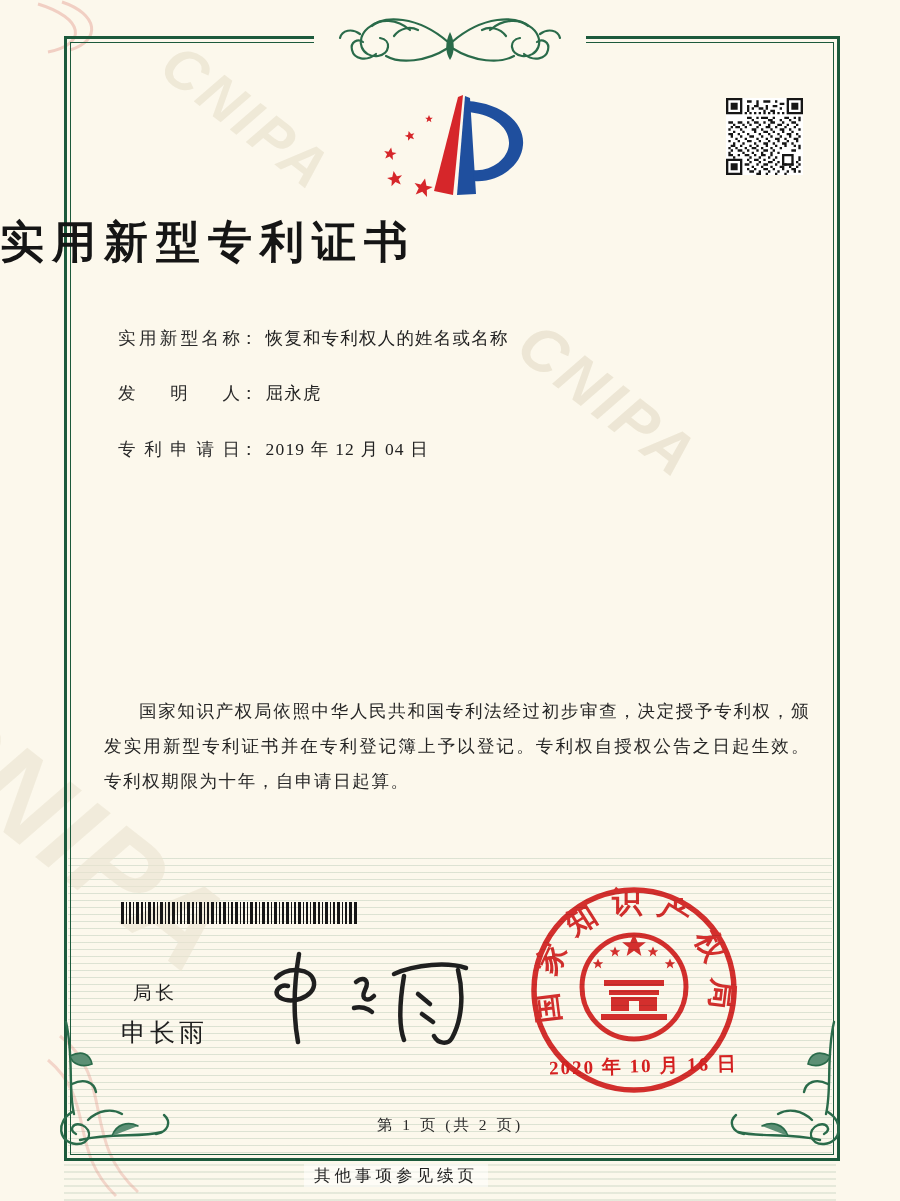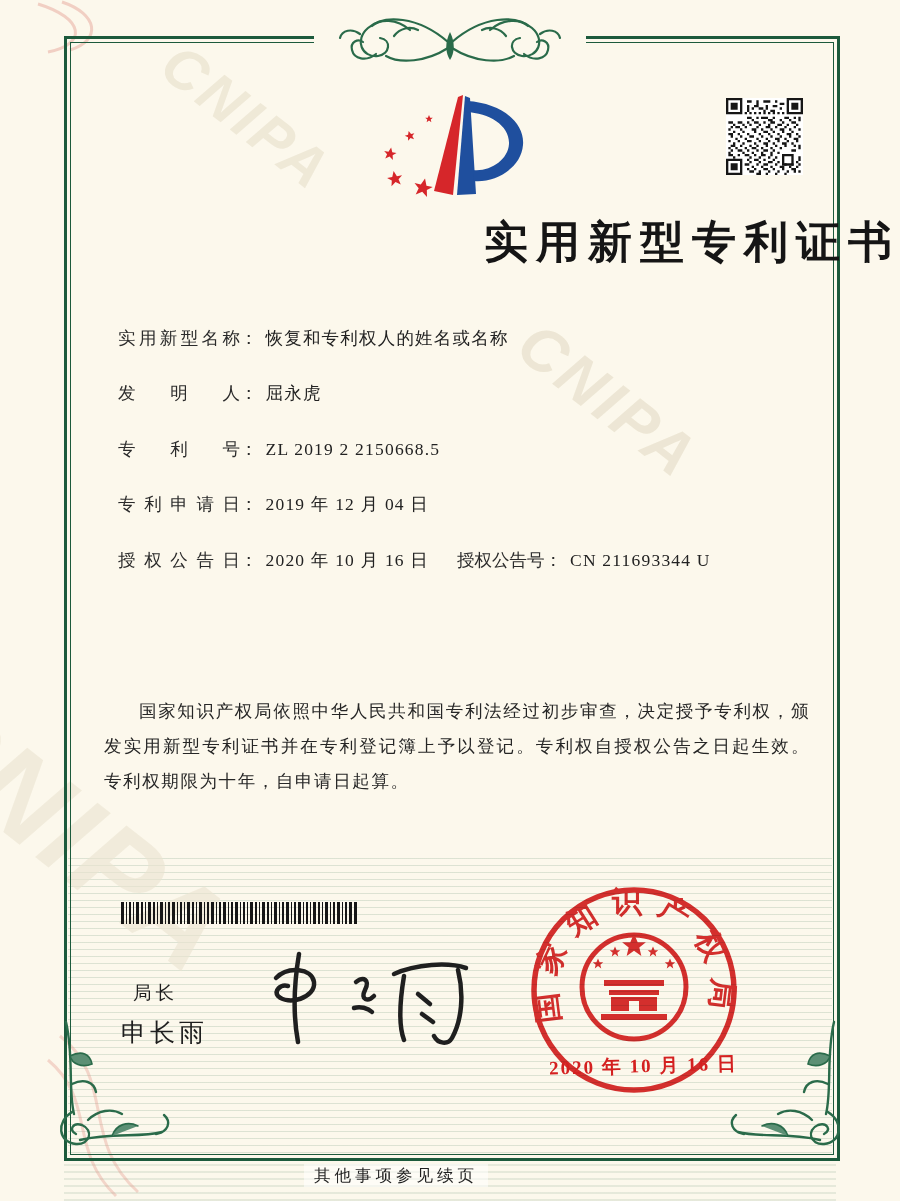--- a/index.html
+++ b/index.html
@@ -33,21 +33,21 @@
     font-style:italic; font-weight:800; color:#ebe4d1;
     transform:rotate(38deg); transform-origin:left top;
     letter-spacing:4px; pointer-events:none; white-space:nowrap;
   }
   .wm1{left:190px; top:30px; font-size:58px; opacity:.75;}
   .wm2{left:548px; top:308px; font-size:62px; opacity:.85;}
   .wm3{left:-40px; top:660px; font-size:118px; opacity:.6;}
   
   .cert-no{left:92px; top:96px; font-size:17px; letter-spacing:3px; color:#2b2b2b;}
   .title{
-    left:0; top:213px; width:900px; text-align:right;
+    left:0; top:213px; width:900px; text-align:left;
     font-size:44px; font-weight:700; letter-spacing:8px; color:#151515;
   }
   
   .fields{left:118px; top:326px; width:700px; font-size:17.5px;}
   .f-row{height:55.4px; white-space:nowrap;}
   .f-label{
     display:inline-block; width:122px; vertical-align:top;
     text-align:justify; text-align-last:justify; color:#2b2b2b;
   }
   .f-colon{display:inline-block; margin-right:8px; color:#2b2b2b;}
@@ -184,27 +184,21 @@
   <div class="abs title">实用新型专利证书</div>
 
   <div class="abs fields">
     <div class="f-row">
       <span class="f-label">实用新型名称</span><span class="f-colon">：</span><span class="f-value">恢复和专利权人的姓名或名称</span>
     </div>
     <div class="f-row">
       <span class="f-label">发明人</span><span class="f-colon">：</span><span class="f-value">屈永虎</span>
     </div>
     <div class="f-row">
-      <span class="f-label">专利号</span><span class="f-colon">：</span><span class="f-value">ZL 2019 2 2150668.5</span>
-    </div>
-    <div class="f-row">
       <span class="f-label">专利申请日</span><span class="f-colon">：</span><span class="f-value">2019 年 12 月 04 日</span>
-    </div>
-    <div class="f-row">
-      <span class="f-label">授权公告日</span><span class="f-colon">：</span><span class="f-value">2020 年 10 月 16 日</span><span class="grant-group2"><span class="f-label" style="width:auto;">授权公告号</span><span class="f-colon">：</span><span class="f-value">CN 211693344 U</span></span>
     </div>
   </div>
 
   <div class="abs paras">
     <p>国家知识产权局依照中华人民共和国专利法经过初步审查，决定授予专利权，颁发实用新型专利证书并在专利登记簿上予以登记。专利权自授权公告之日起生效。专利权期限为十年，自申请日起算。</p>
   </div>
 
   <svg class="abs barcode" width="240" height="22" viewBox="0 0 236 22">
     <g fill="#161616">
       <path d="M0 0h3v22H0z M5 0h1v22H5z M8 0h2v22H8z M12 0h1v22h-1z M15 0h3v22h-3z M20 0h2v22h-2z M24 0h1v22h-1z M27 0h3v22h-3z M32 0h2v22h-2z M36 0h1v22h-1z M39 0h3v22h-3z M44 0h1v22h-1z M47 0h2v22h-2z M51 0h3v22h-3z M56 0h1v22h-1z M59 0h2v22h-2z M63 0h1v22h-1z M66 0h3v22h-3z M71 0h2v22h-2z M75 0h1v22h-1z M78 0h3v22h-3z M83 0h1v22h-1z M86 0h2v22h-2z M90 0h3v22h-3z M95 0h1v22h-1z M98 0h2v22h-2z M102 0h3v22h-3z M107 0h1v22h-1z M110 0h2v22h-2z M114 0h3v22h-3z M119 0h1v22h-1z M122 0h2v22h-2z M126 0h1v22h-1z M129 0h3v22h-3z M134 0h2v22h-2z M138 0h1v22h-1z M141 0h3v22h-3z M146 0h2v22h-2z M150 0h1v22h-1z M153 0h3v22h-3z M158 0h1v22h-1z M161 0h2v22h-2z M165 0h3v22h-3z M170 0h1v22h-1z M173 0h2v22h-2z M177 0h3v22h-3z M182 0h1v22h-1z M185 0h2v22h-2z M189 0h1v22h-1z M192 0h3v22h-3z M197 0h2v22h-2z M201 0h1v22h-1z M204 0h3v22h-3z M209 0h1v22h-1z M212 0h2v22h-2z M216 0h3v22h-3z M221 0h1v22h-1z M224 0h2v22h-2z M228 0h3v22h-3z M233 0h3v22h-3z"></path>
@@ -246,15 +240,16 @@
       </defs>
       <path d="M76 96 h60 v6 h-60 z"></path>
       <path d="M81 106 h50 v5 h-50 z"></path>
       <path d="M83 113 h46 v14 h-46 z"></path>
       <rect x="101" y="117" width="10" height="10" fill="#ffffff"></rect>
       <path d="M73 130 h66 v6 h-66 z"></path>
     </g>
   </svg>
   <div class="abs seal-date">2020 年 10 月 16 日</div>
 
+  <div class="abs page-no">第 1 页 (共 2 页)</div>
   <div class="abs foot-note"><span>其他事项参见续页</span></div>
 
 </div>
 
 </body></html>

